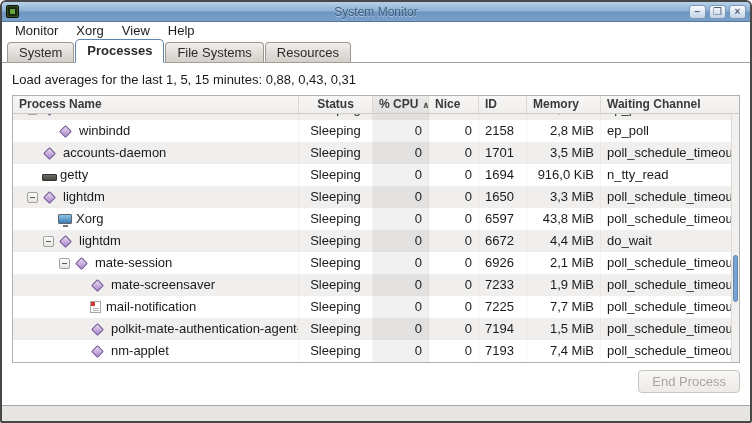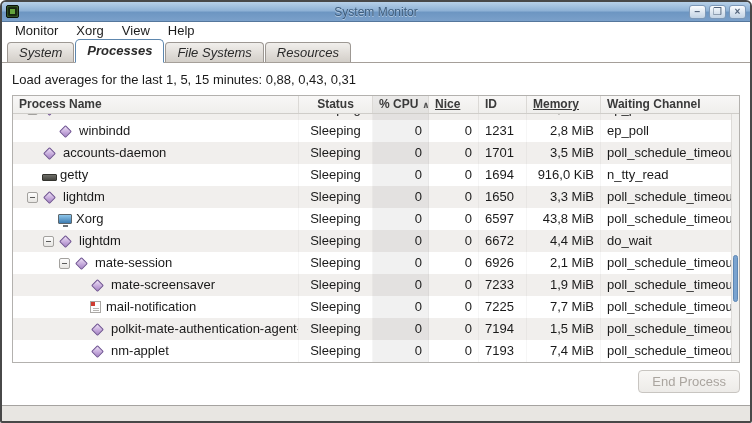--- a/index.html
+++ b/index.html
@@ -33,21 +33,21 @@
     color:#51627a; font-size:10px; line-height:12px; text-align:center; font-weight:bold;
     cursor:default;
   }
   
   .menubar { height:17px; flex:0 0 17px; background:#fff; display:flex; align-items:center; padding-left:4px; }
   .menu-item { font-size:13px; color:#1b1b1b; padding:13px 9px; line-height:17px; }
   
   .tabstrip {
     height:24px; flex:0 0 24px; background:#fff;
     display:flex; align-items:flex-end; padding-left:5px; gap:1px;
-    border-bottom:1px solid #a59f99; position:relative;font-style:italic;
+    border-bottom:1px solid #a59f99; position:relative;
   }
   .tab {
     height:20px; line-height:19px; padding:0 11px; font-size:13px; color:#2a2a2a;
     background:linear-gradient(#f1efec,#dcd8d3 70%,#d3cfc9);
     border:1px solid #9d9893; border-bottom:none; border-radius:4px 4px 0 0;
   }
   .tab.active {
     height:24px; line-height:22px; background:#fff; font-weight:bold;
     border:1px solid #5e87ae; border-bottom:1px solid #fff; margin-bottom:-1px;
     border-radius:5px 5px 0 0; position:relative; z-index:2;
@@ -71,21 +71,21 @@
   .cell {
     font-size:13px; color:#1a1a1a; line-height:22px; padding:0 6px;
     overflow:hidden; white-space:nowrap; border-right:1px solid rgba(0,0,0,0.035);
   }
   .c0 { width:286px; } .c1 { width:74px;text-align:center; }
   .c2 { width:56px; text-align:right; background:rgba(0,0,0,0.055); }
   .thead .c2 { background:rgba(0,0,0,0.05); }
   .c3 { width:50px; text-align:right; }
   .c4 { width:48px; } .c5 { width:74px; text-align:right; }
   .c6 { flex:1; border-right:none; }
-  .thead .c3, .thead .c5 { text-align:left;text-decoration:underline; }
+  .thead .c3, .thead .c5 { text-align:left; }
   .name-cell { display:flex; align-items:center; padding-left:14px; }
   .indent { flex:0 0 auto; height:1px; }
   .expander {
     flex:0 0 auto; width:11px; height:11px; margin-right:4px;
     border:1px solid #a3a19e; border-radius:2px;
     background:linear-gradient(#fdfdfd,#e7e5e2); position:relative;
   }
   .expander::after { content:""; position:absolute; left:2px; right:2px; top:4px; height:1px; background:#5a5a5a; }
   .exp-spacer { flex:0 0 15px; }
   .pm-icon { flex:0 0 auto; margin-right:6px; position:relative; }
@@ -174,21 +174,21 @@
           <div class="row">
             <div class="cell c0 name-cell">
               <span class="indent" style="width: 16px;"></span>
               <span class="exp-spacer"></span>
               <span class="pm-icon diamond"></span>
               <span class="pname">winbindd</span>
             </div>
             <div class="cell c1">Sleeping</div>
             <div class="cell c2">0</div>
             <div class="cell c3">0</div>
-            <div class="cell c4">1231</div>
+            <div class="cell c4">2158</div>
             <div class="cell c5">2,8 MiB</div>
             <div class="cell c6">ep_poll</div>
           </div>
           <div class="row">
             <div class="cell c0 name-cell">
               <span class="indent" style="width: 0px;"></span>
               <span class="exp-spacer"></span>
               <span class="pm-icon diamond"></span>
               <span class="pname">accounts-daemon</span>
             </div>

